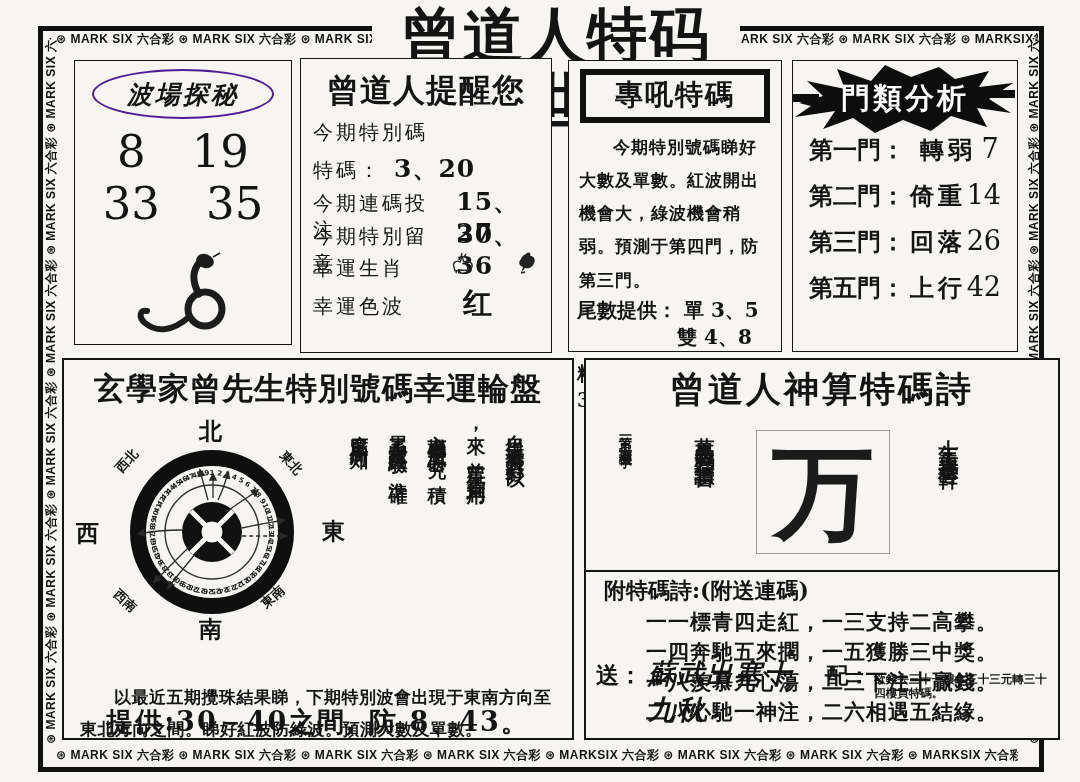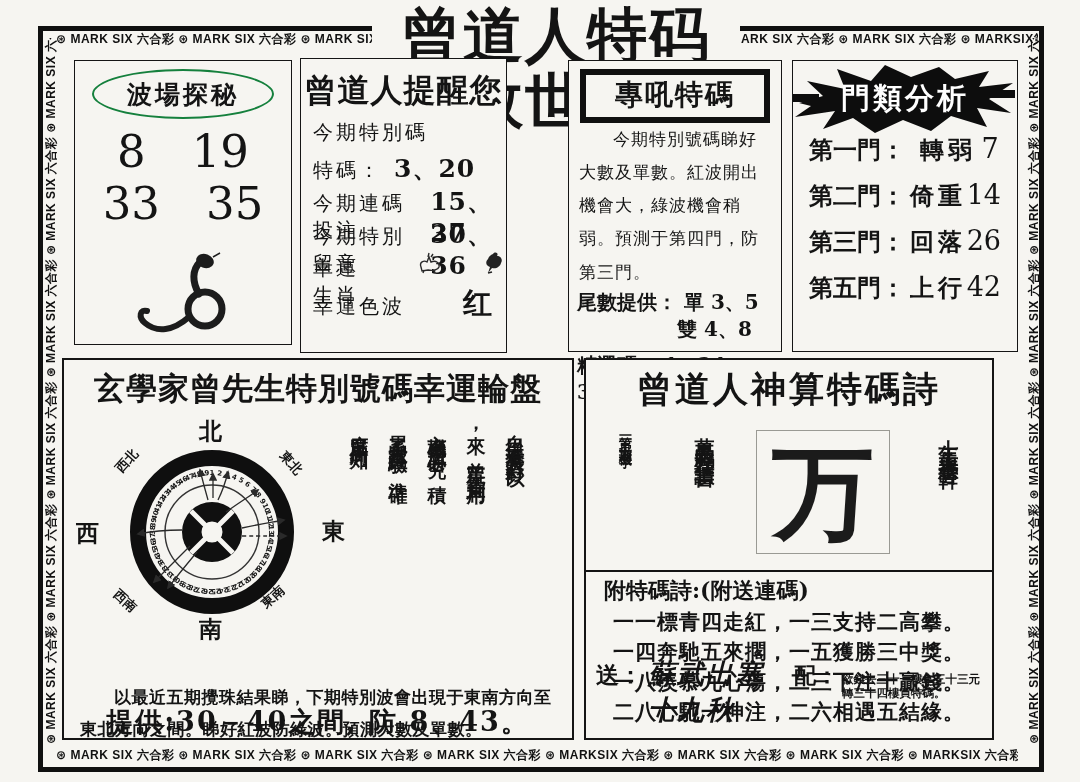--- a/index.html
+++ b/index.html
@@ -12,38 +12,38 @@
   .band-top-right{left:716px;top:31px;width:322px;height:20px;}
   .band-bottom{left:56px;top:747px;width:962px;height:20px;}
   .band-left,.band-right{width:706px;height:18px;transform:rotate(-90deg);transform-origin:top left;}
   .band-left{left:43px;top:744px;}
   .band-right{left:1026px;top:744px;}
   .main-title{position:absolute;left:372px;top:0px;width:360px;margin:0;text-align:center;
         font-size:60px;font-weight:900;letter-spacing:2px;background:#f6f5f1;padding:2px 4px 4px;line-height:1.1;}
   .box{position:absolute;border:2px solid #151515;background:#f6f5f1;box-sizing:border-box;}
   
   .wave-box{left:74px;top:60px;width:218px;height:285px;border-width:1.5px;}
-  .ellipse-title{margin:8px auto 0;width:178px;height:46px;border:2px solid #15803d;border-radius:50%;
-        display:flex;align-items:center;justify-content:center;font-size:25px;font-weight:bold;letter-spacing:3px;}
+  .ellipse-title{margin:8px auto 0;width:178px;height:46px;border:2px solid #4c1d95;border-radius:50%;
+        display:flex;align-items:center;justify-content:center;font-size:25px;font-weight:bold;letter-spacing:3px;font-style:italic;}
   .wave-nums{margin-top:8px;display:flex;flex-direction:column;align-items:center;gap:2px;}
   .wave-row{display:flex;gap:46px;font-size:45px;line-height:1.1;}
   .snake-svg{position:absolute;left:52px;top:188px;}
   
-  .remind-box{left:300px;top:58px;width:207px;height:295px;border-width:1.5px;}
+  .remind-box{left:300px;top:58px;width:252px;height:295px;border-width:1.5px;}
   .remind-title{margin:10px 0 6px;text-align:center;font-size:32px;font-weight:900;letter-spacing:1px;}
   .r-row{display:flex;align-items:baseline;padding-left:12px;height:33px;}
   .r-label{font-size:20px;font-weight:normal;letter-spacing:3px;}
   .r-value{font-size:25px;font-weight:bold;margin-left:12px;letter-spacing:1px;}
   .r-red{font-size:29px;margin-left:58px;font-weight:600;}
   .zodiac{display:flex;gap:36px;margin-left:44px;}
   
   .roar-box{left:568px;top:60px;width:214px;height:292px;border-width:1.5px;}
   .roar-title-outer{margin:8px auto 0;width:178px;border:6px solid #101010;background:#f6f5f1;}
   .roar-title{margin:0;padding:1px 6px 3px;text-align:center;font-size:28px;font-weight:900;letter-spacing:2px;}
-  .roar-body{margin:0 10px 0;font-size:17px;line-height:1.95;letter-spacing:1px;text-indent:2em;font-weight:400;}
+  .roar-body{margin:8px 10px 0;font-size:17px;line-height:1.95;letter-spacing:1px;text-indent:2em;font-weight:700;}
   .tail-row{padding-left:8px;font-size:20px;font-weight:bold;height:27px;}
   .tail-indent{margin-left:100px;}
   .pick-row{padding-left:8px;margin-top:9px;font-size:20px;font-weight:bold;}
   
   .door-box{left:792px;top:60px;width:226px;height:292px;border-width:1.5px;}
   .burst-wrap{position:relative;height:72px;}
   .burst-svg{position:absolute;left:0;top:2px;}
   .burst-title{position:absolute;left:0;top:18px;width:100%;text-align:center;color:#fff;
         font-size:29px;font-weight:900;letter-spacing:3px;}
   .door-row{display:flex;align-items:baseline;padding:0 16px;height:46px;}
@@ -64,21 +64,21 @@
   .c-sw{left:48px;top:232px;font-size:13px;transform:rotate(42deg);}
   .c-se{left:196px;top:228px;font-size:13px;transform:rotate(-42deg);}
   .vcols{position:absolute;left:270px;top:60px;height:248px;writing-mode:vertical-rl;
         text-orientation:upright;font-size:19px;font-weight:600;letter-spacing:4px;}
   .vcols div{margin-left:13px;}
   .wheel-par{position:absolute;left:16px;right:12px;top:304px;font-size:17px;line-height:1.9;
         letter-spacing:.5px;text-indent:2em;font-weight:600;}
   .wheel-offer{position:absolute;left:0;right:0;top:344px;text-align:center;font-size:27px;
         font-weight:bold;letter-spacing:2px;}
   
-  .poem-box{left:584px;top:358px;width:410px;height:382px;border-width:2.5px;}
+  .poem-box{left:584px;top:358px;width:476px;height:382px;border-width:2.5px;}
   .poem-title{margin:6px 0 0;text-align:center;font-size:35px;font-weight:900;letter-spacing:3px;}
   .vtext{position:absolute;writing-mode:vertical-rl;text-orientation:upright;font-weight:bold;}
   .issue{left:30px;top:66px;font-size:13px;letter-spacing:2px;height:150px;}
   .left-verse{left:106px;top:62px;font-size:20px;letter-spacing:5px;height:150px;}
   .right-verse{left:350px;top:64px;font-size:20px;letter-spacing:5px;height:150px;}
   .bigchar-box{position:absolute;left:170px;top:70px;width:132px;height:122px;border:1px solid #9a9a94;
         display:flex;align-items:center;justify-content:center;}
   .bigchar{font-size:102px;font-weight:900;line-height:1;color:#1b1b1b;}
   .poem-divider{position:absolute;left:0;right:0;top:210px;border-top:2px solid #141414;}
   .poem-sub{position:absolute;left:18px;top:216px;font-size:22px;font-weight:bold;}

